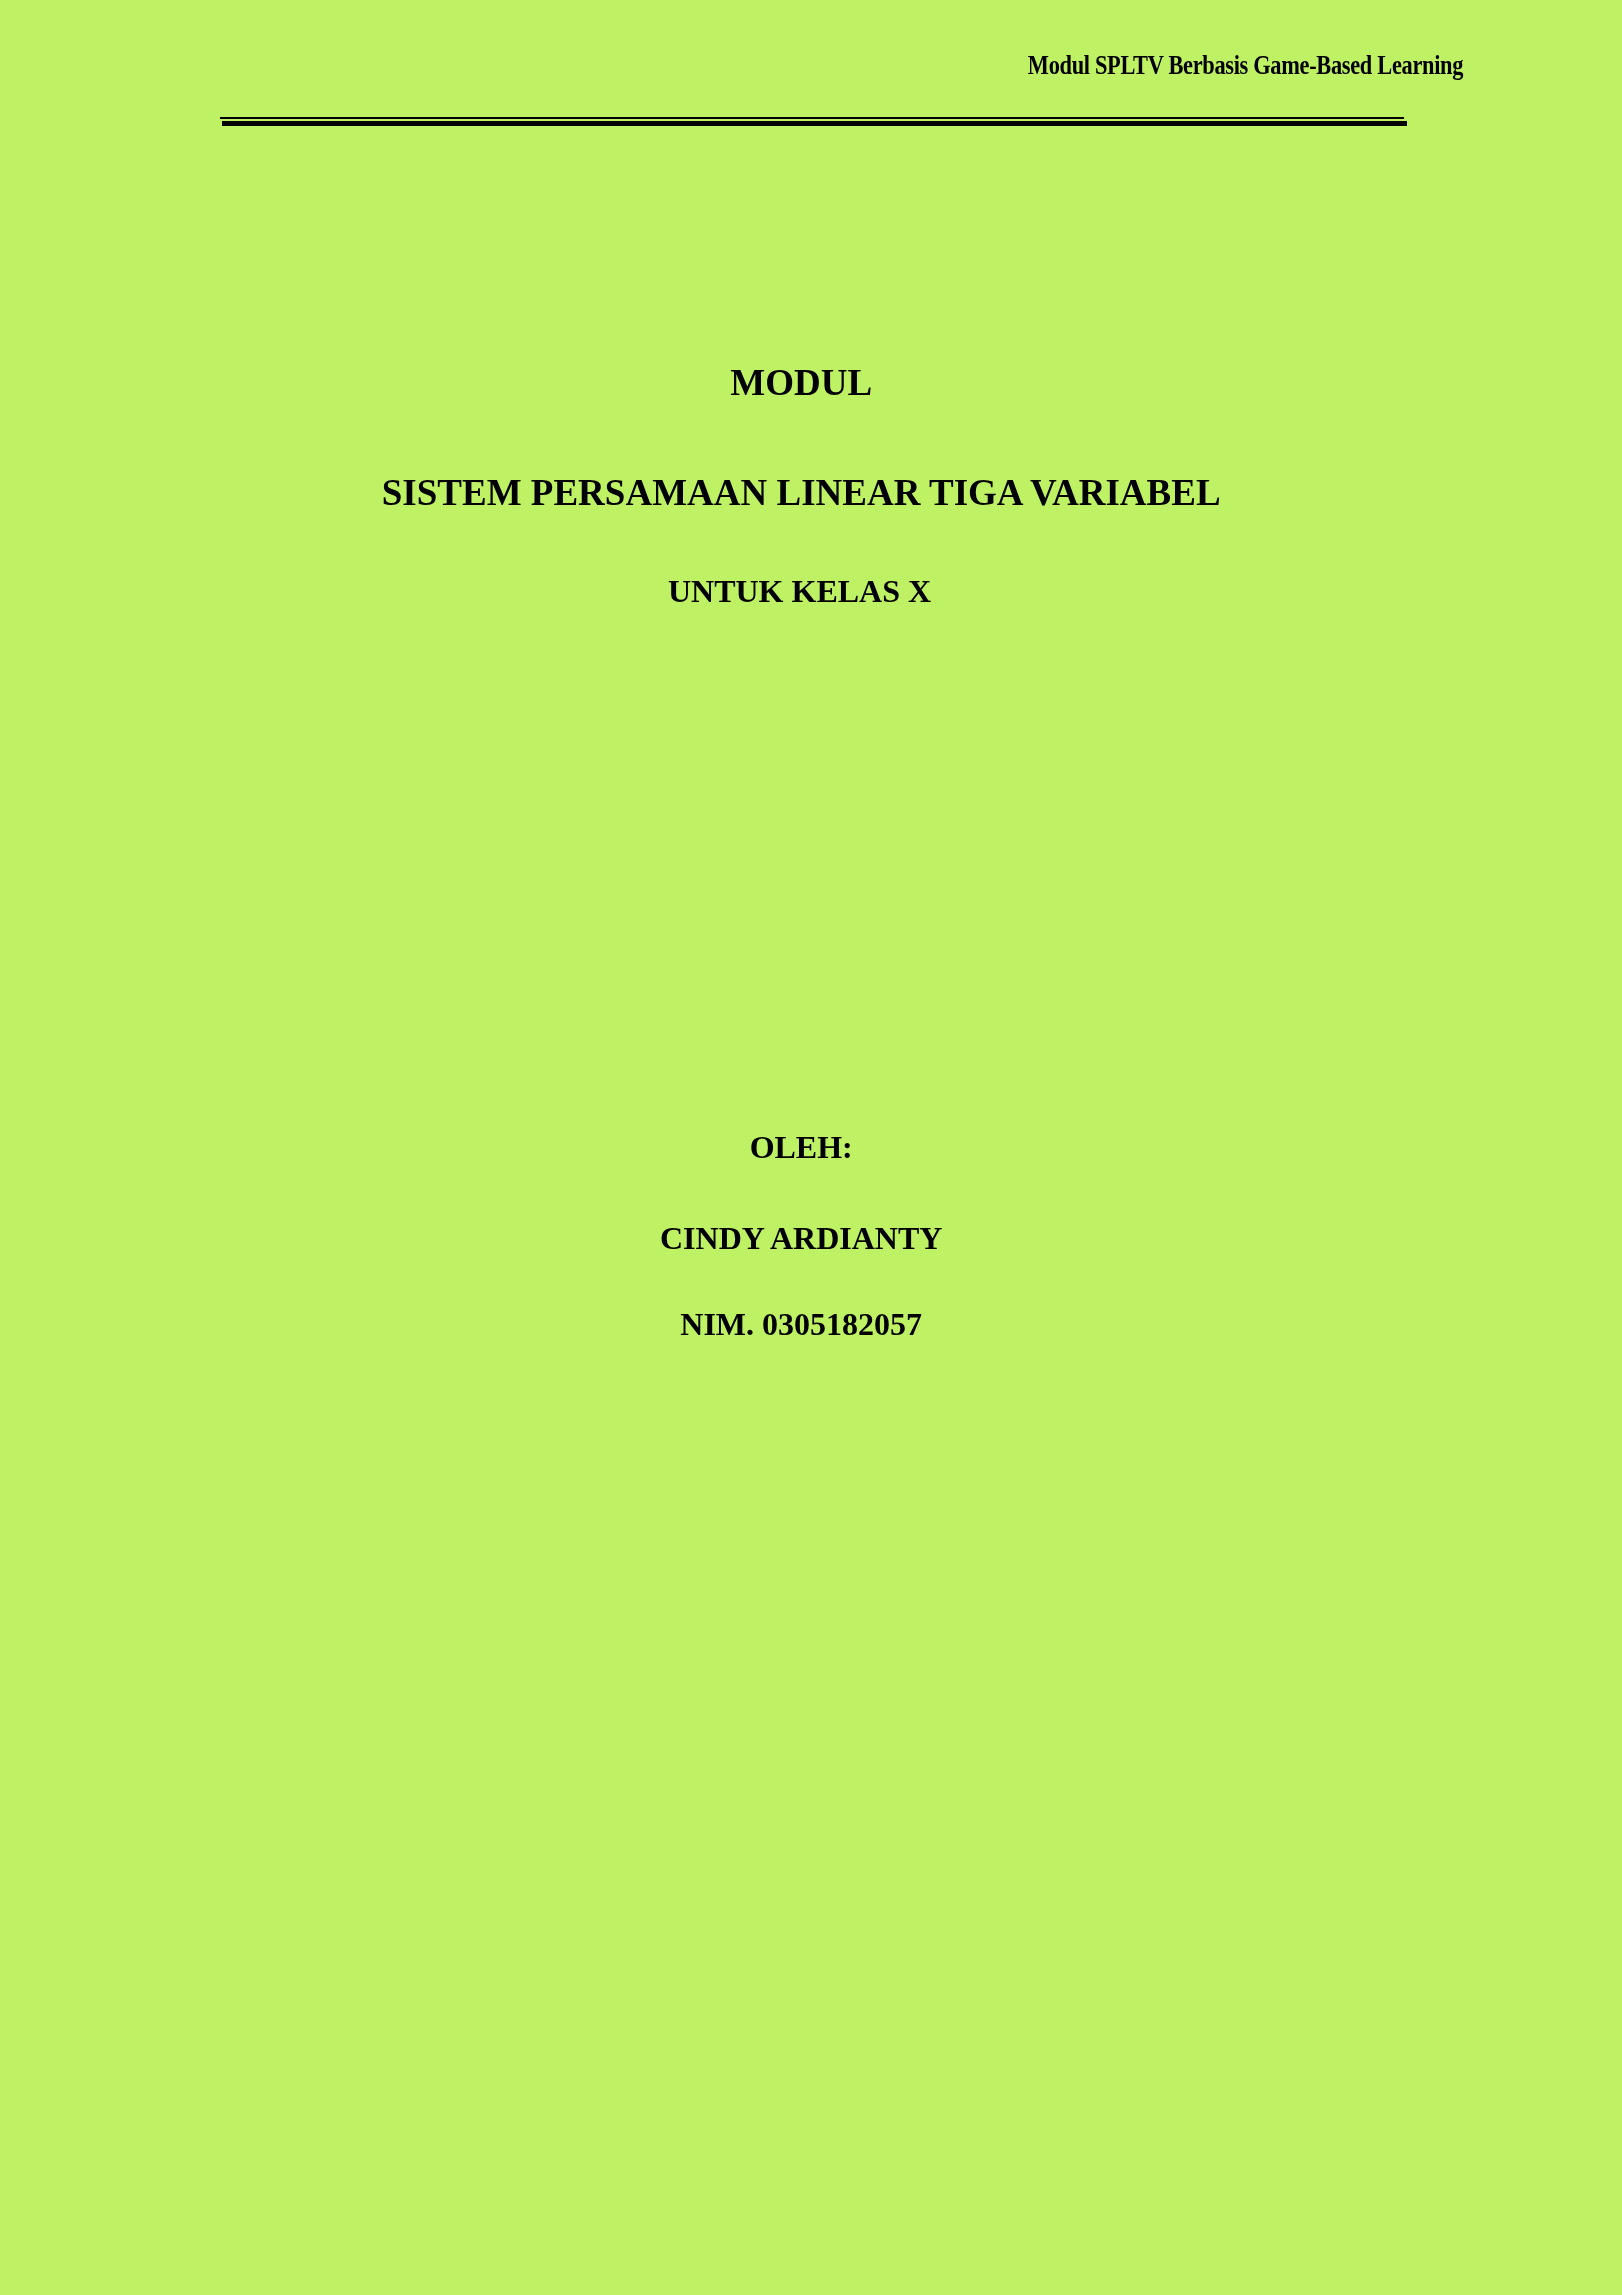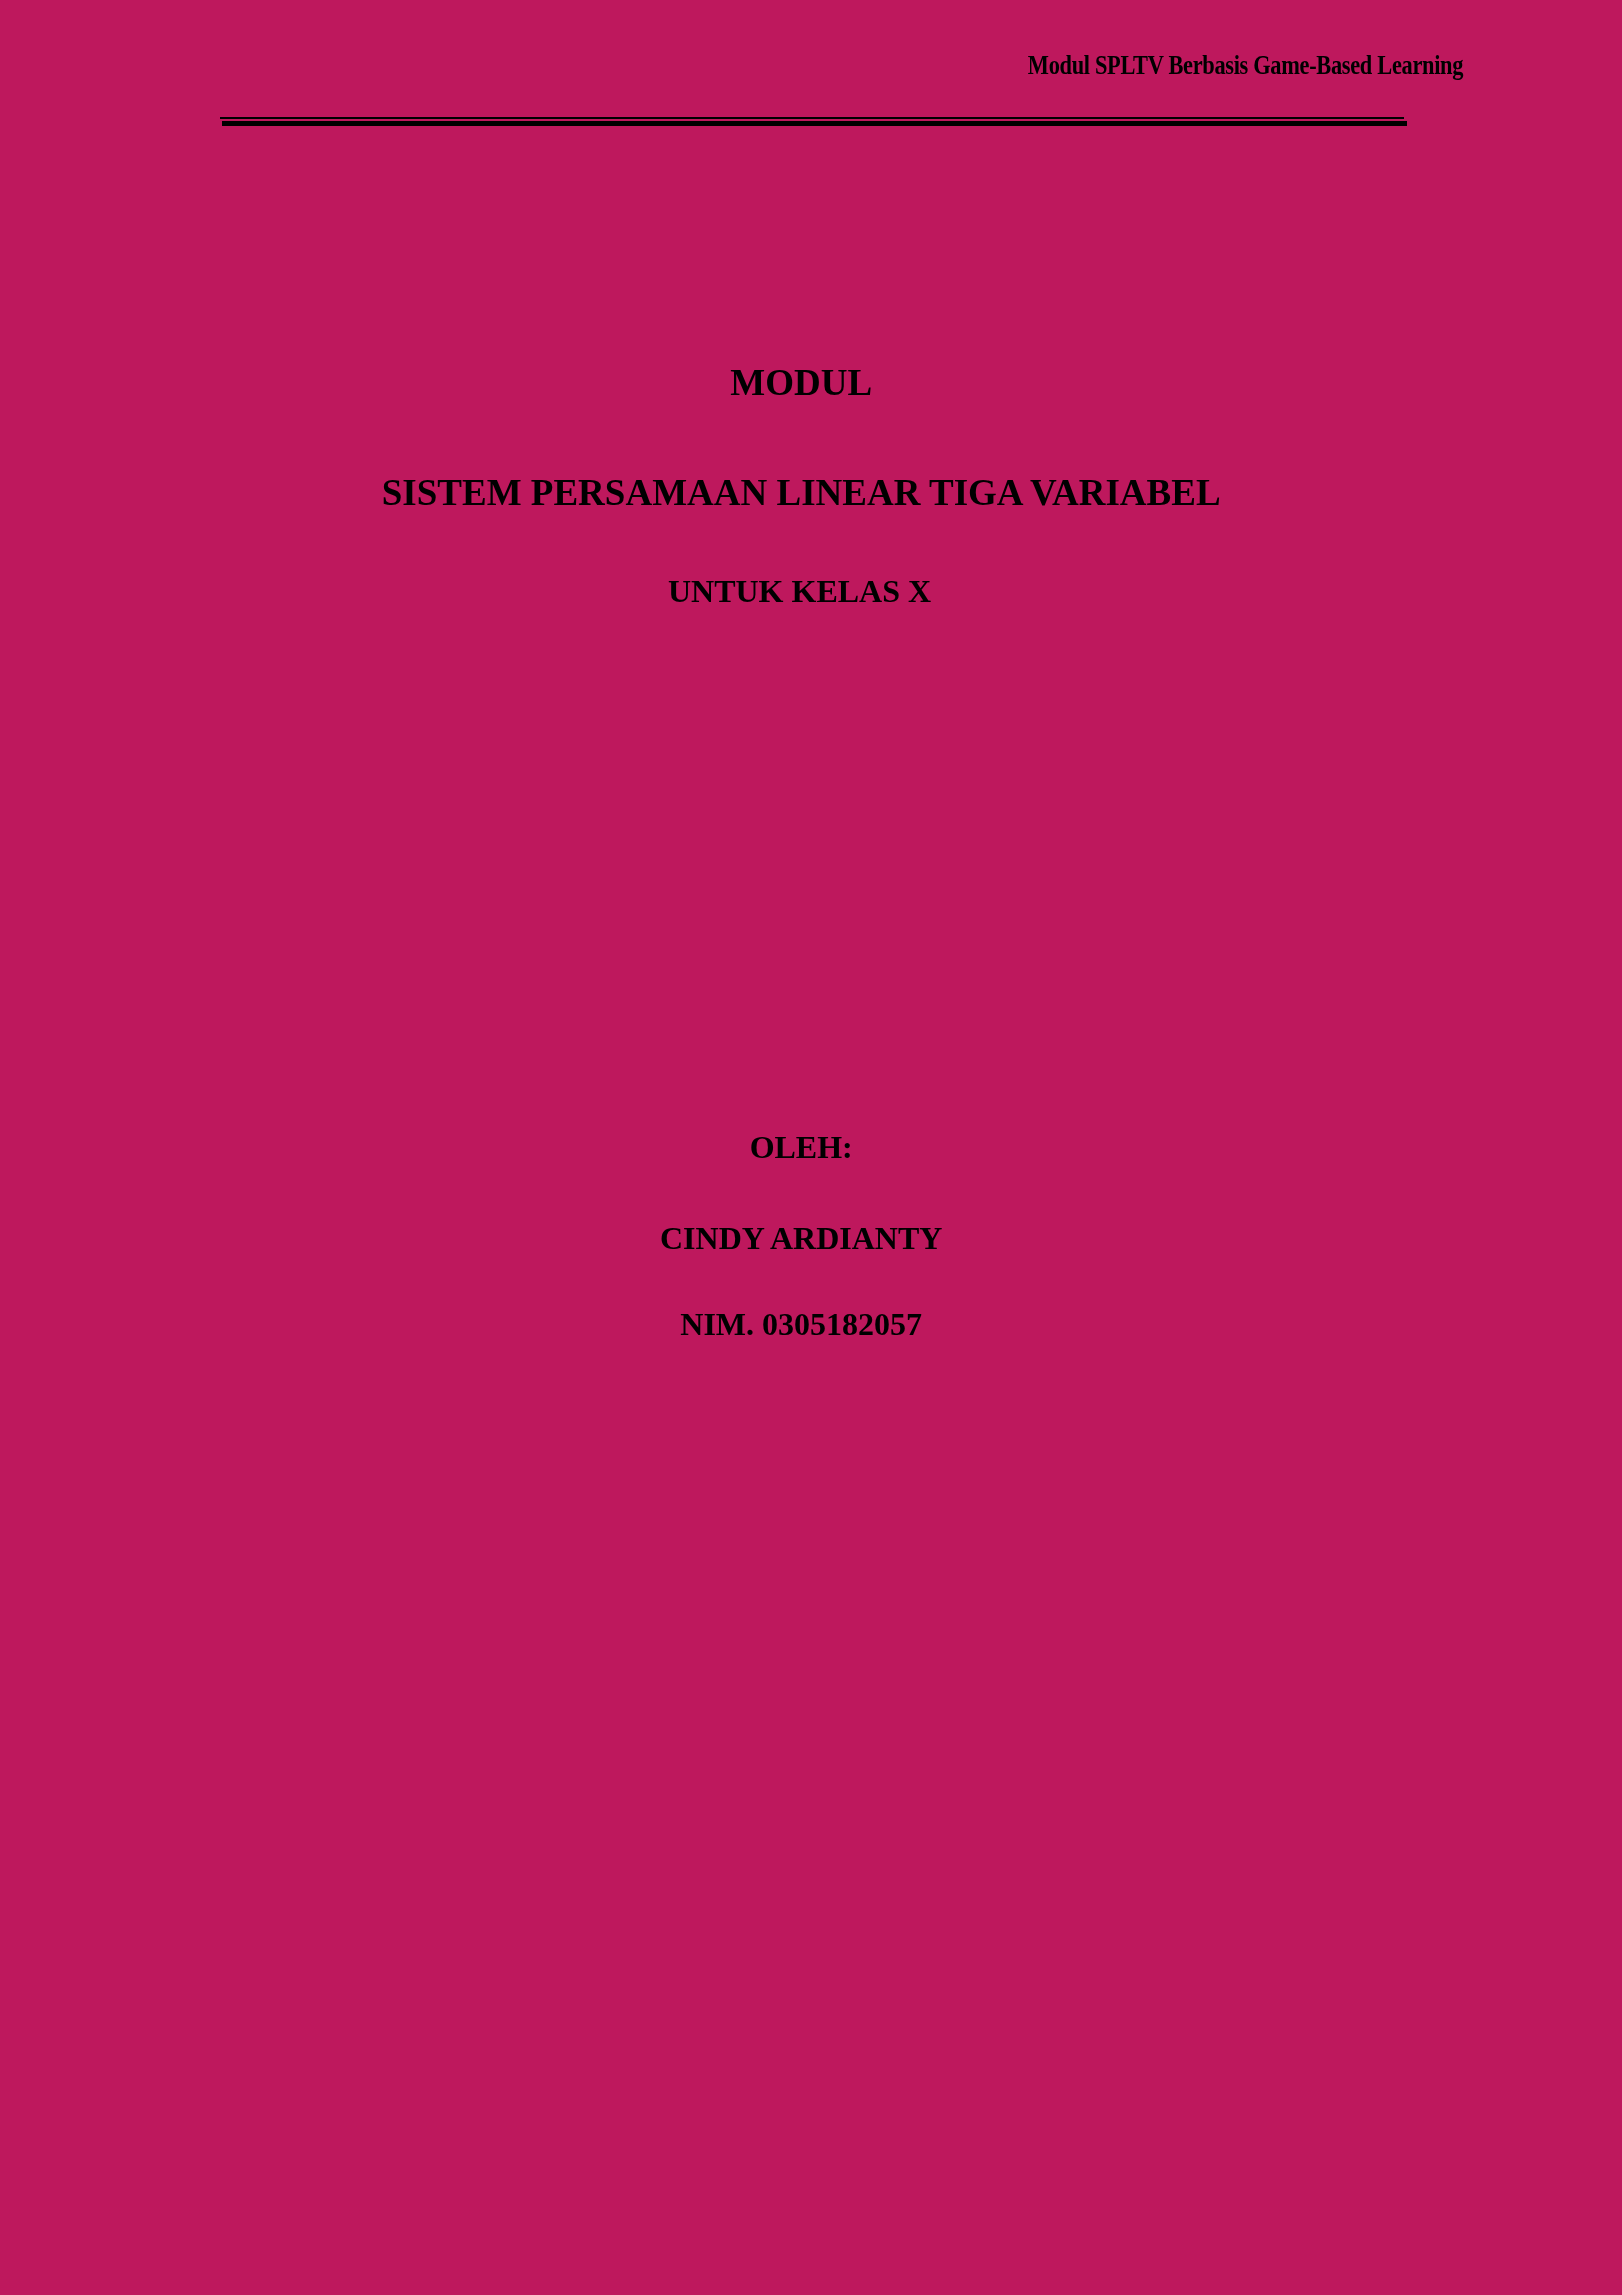--- a/index.html
+++ b/index.html
@@ -7,21 +7,21 @@
     padding: 0;
     background: #ffffff;
   }
   body {
     font-family: "Liberation Serif", serif;
   }
   .page {
     position: relative;
     width: 1623px;
     height: 2295px;
-    background: #be185d;
+    background: #bef264;
     overflow: hidden;
     box-sizing: border-box;
   }
 
   
   .header {
     position: absolute;
     top: 0;
     left: 0;
     width: 1623px;

